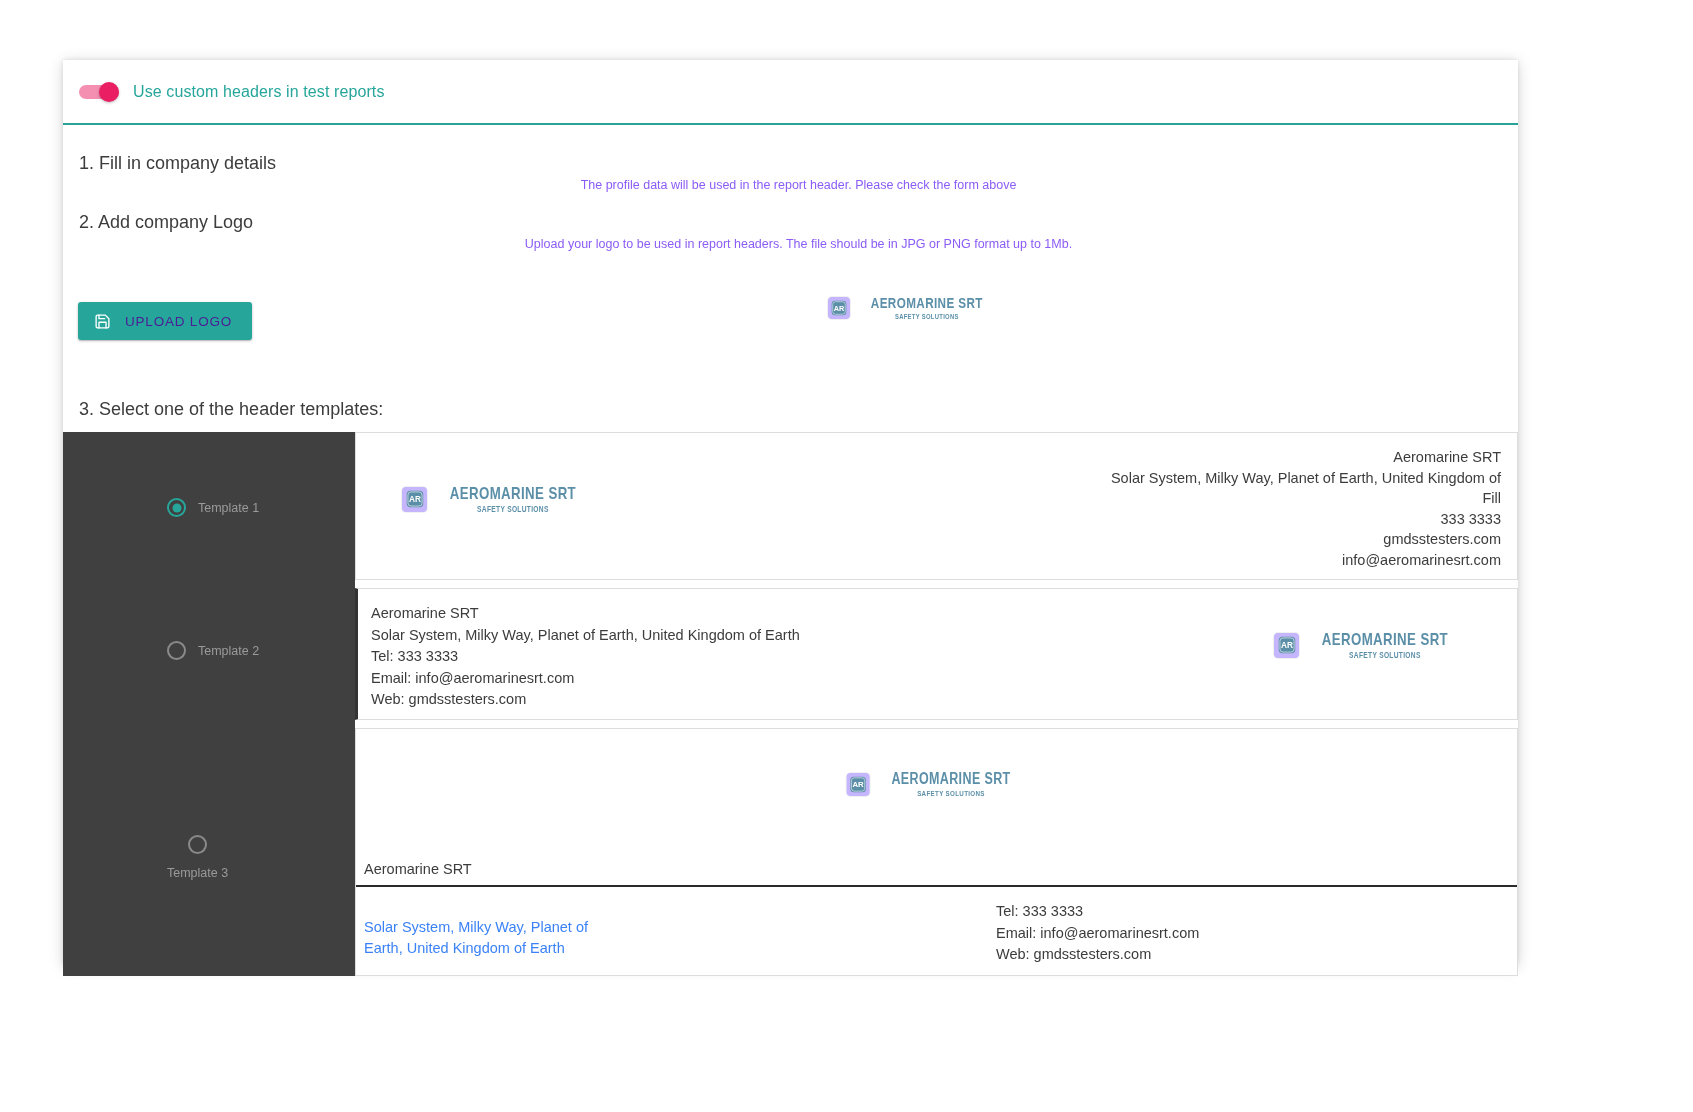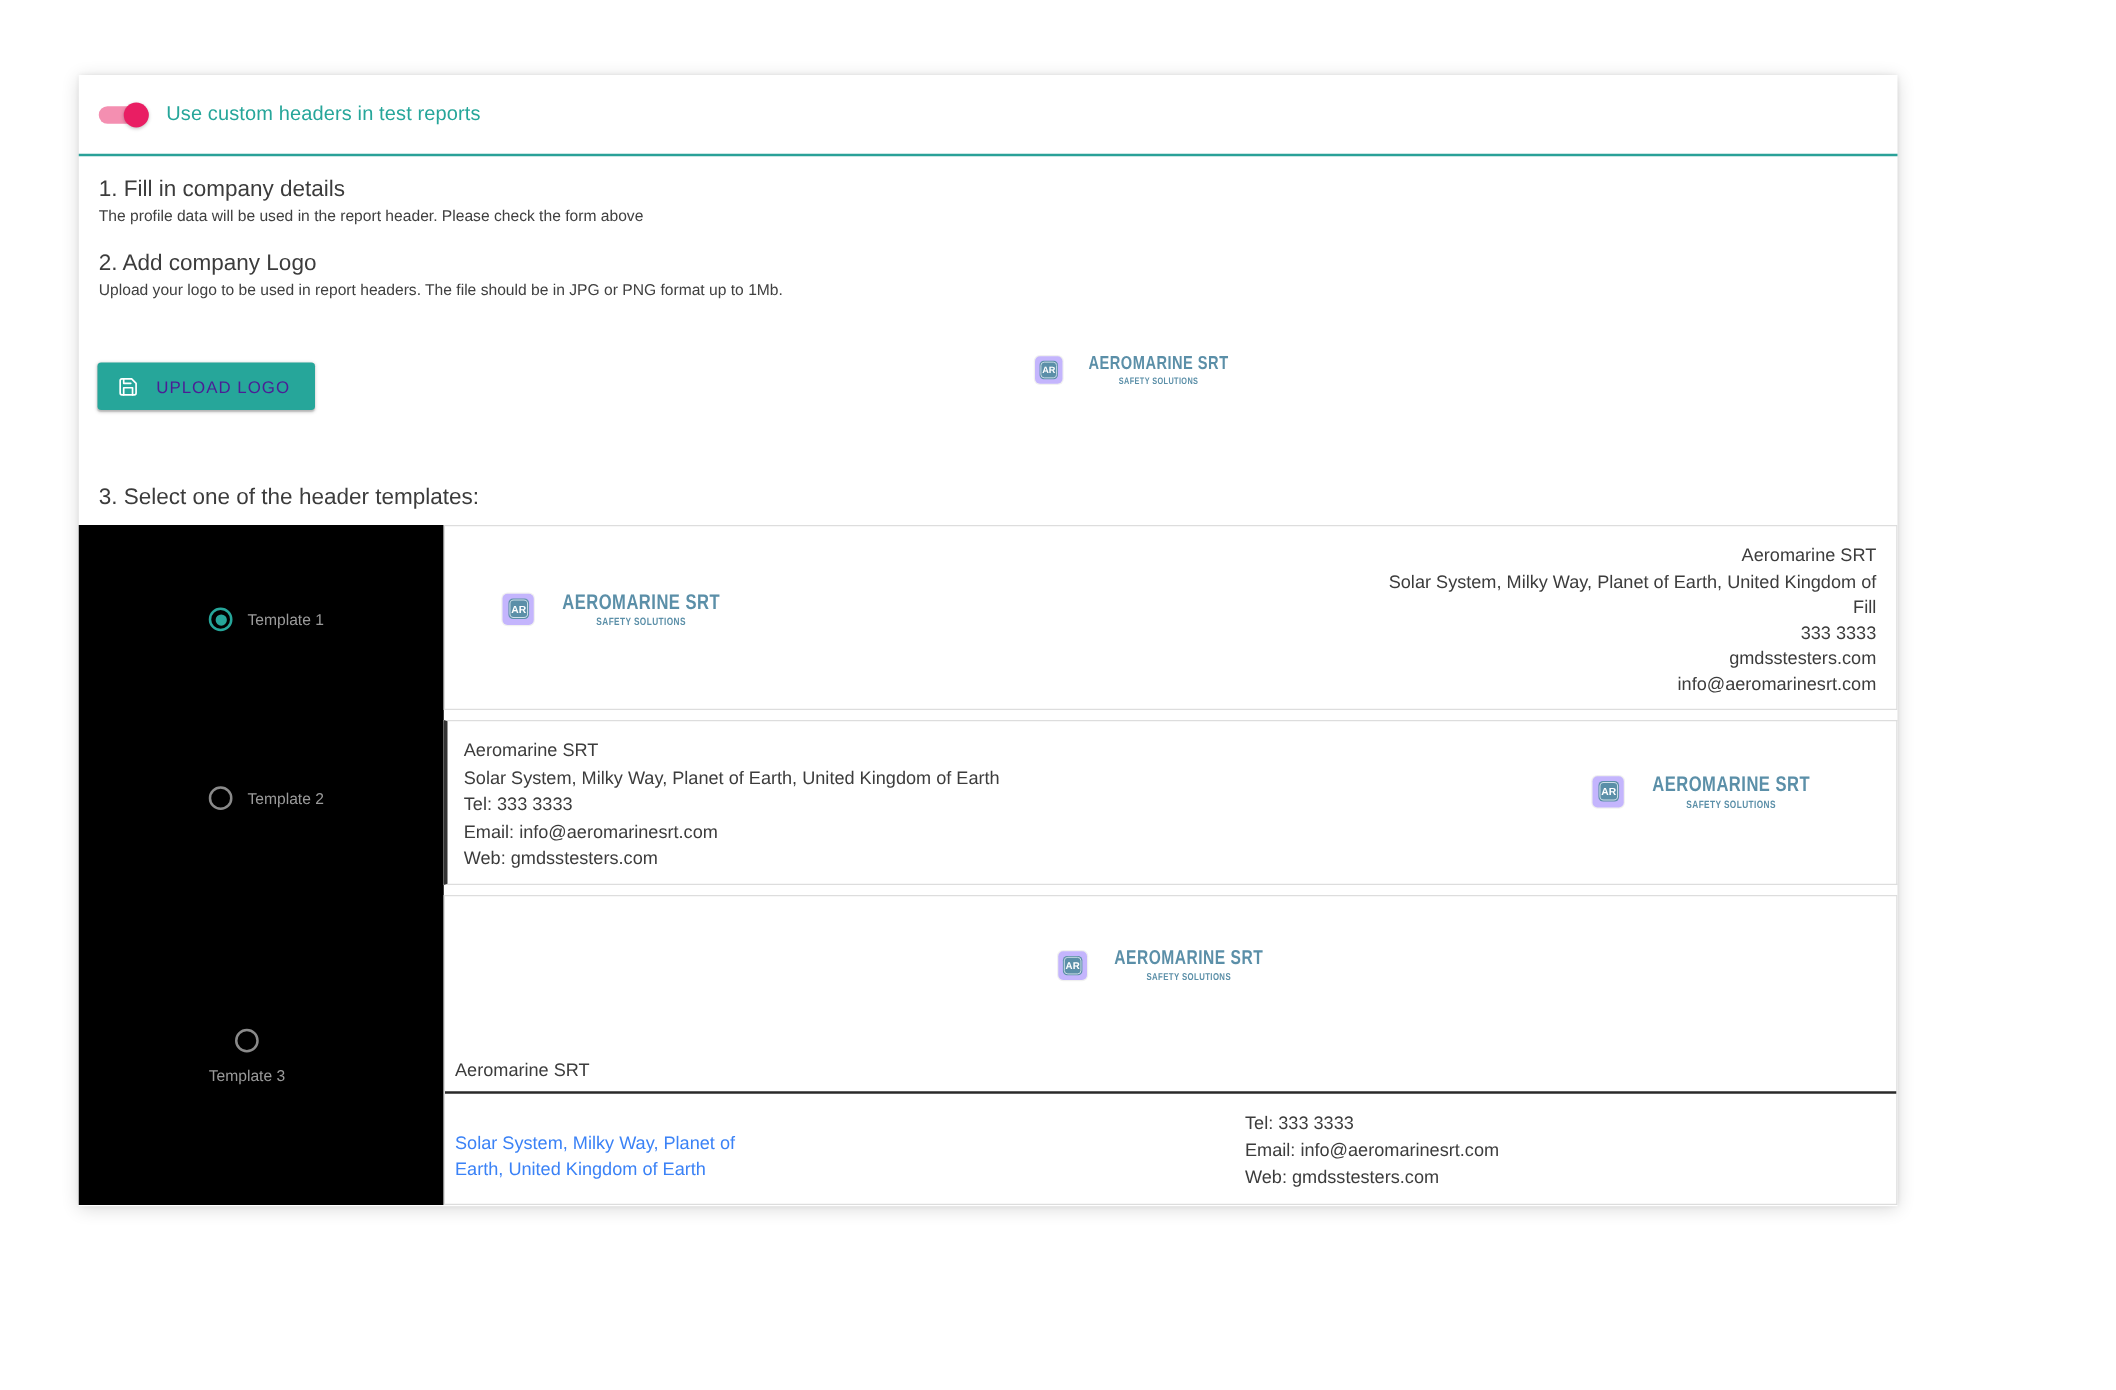--- a/index.html
+++ b/index.html
@@ -70,34 +70,35 @@
 
   .toggle-label {
     font-size: 16px;
     color: #26a69a;
     letter-spacing: 0.1px;
     white-space: nowrap;
   }
 
   
   .card-body {
-    padding: 16px 0 0 0;
+    padding: 28px 0 0 0;
   }
 
   .section-title {
     font-size: 18px;
     color: #3c3c3c;
     margin: 0 0 4px 16px;
     font-weight: 400;
   }
   .section-sub {
     font-size: 12.5px;
-    color: #404040;
+    color: #8b5cf6;
     margin: 0 0 0 16px;
     font-weight: 400;
+    text-align: center;
   }
 
   .gap-1 { height: 20px; }
 
   
   .upload-row {
     position: relative;
     height: 92px;
     margin-top: 26px;
   }
@@ -138,21 +139,21 @@
   }
 
   .templates-wrap {
     display: flex;
     align-items: stretch;
   }
 
   .radio-col {
     width: 292px;
     flex: 0 0 292px;
-    background: #000000;
+    background: #404040;
     position: relative;
   }
 
   .preview-col {
     flex: 1 1 auto;
     display: flex;
     flex-direction: column;
     gap: 8px;
   }
 

